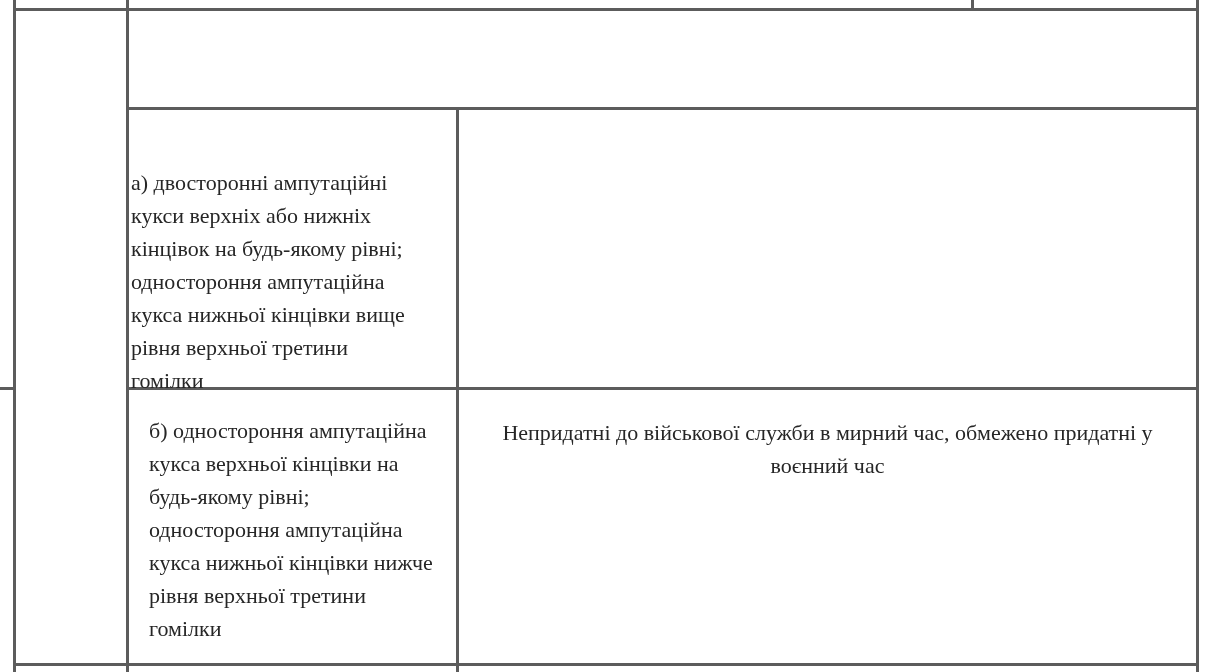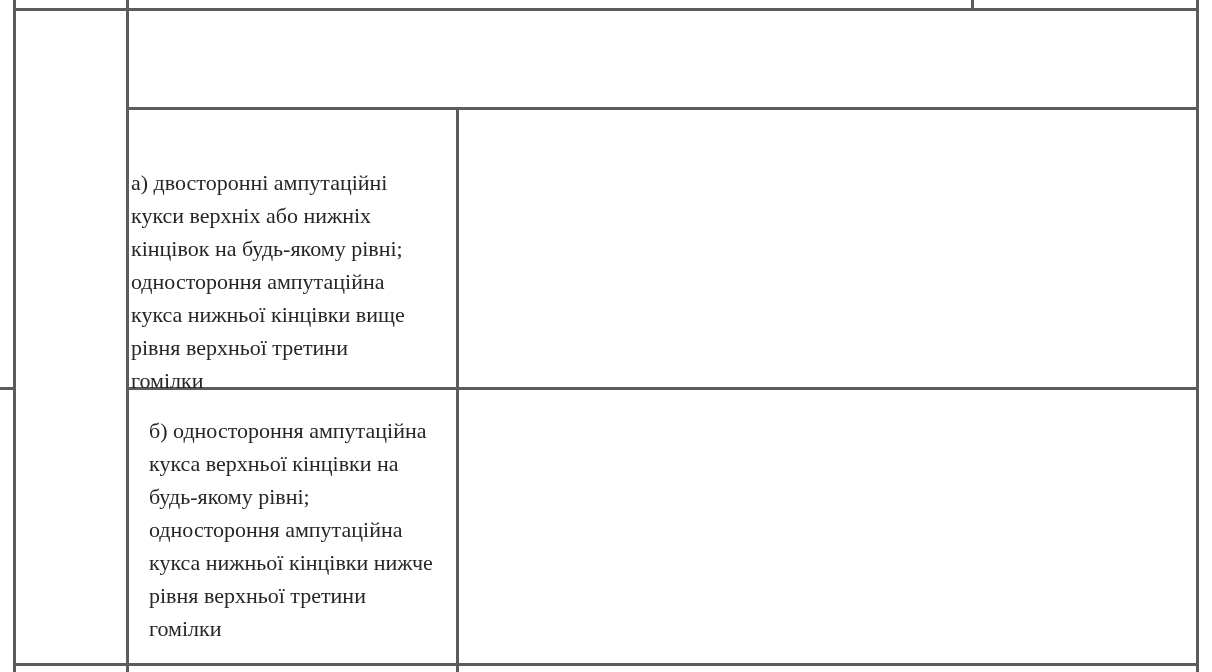--- a/index.html
+++ b/index.html
@@ -67,14 +67,16 @@
 
 
   <div class="cell cell-cond-b">б) одностороння ампутаційна
 кукса верхньої кінцівки на
 будь-якому рівні;
 одностороння ампутаційна
 кукса нижньої кінцівки нижче
 рівня верхньої третини
 гомілки</div>
 
+  <div class="cell cell-dec-b">Непридатні до військової служби в мирний час, обмежено придатні у
+воєнний час</div>
 
 </div>
 
 </body></html>

